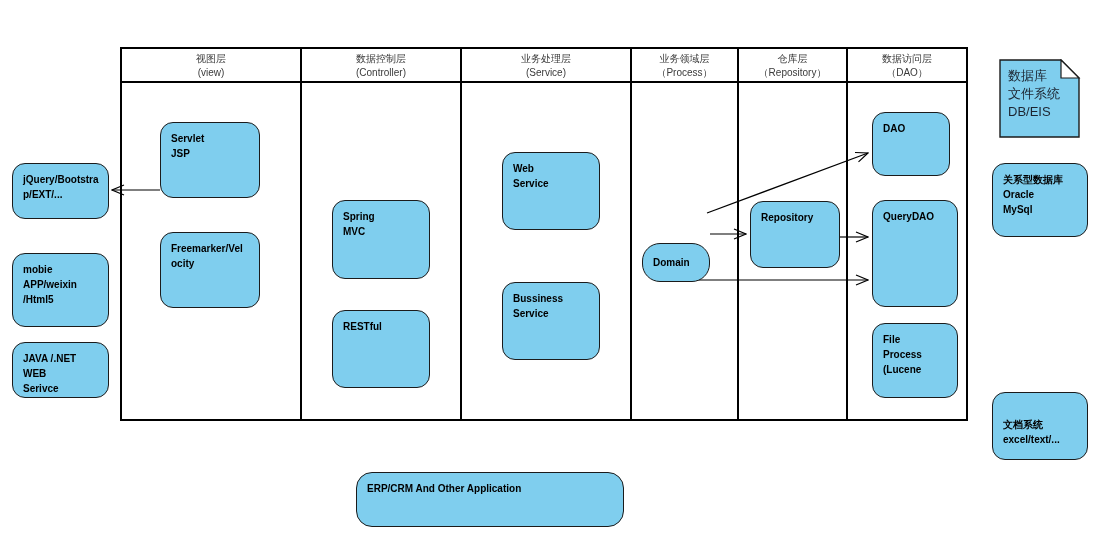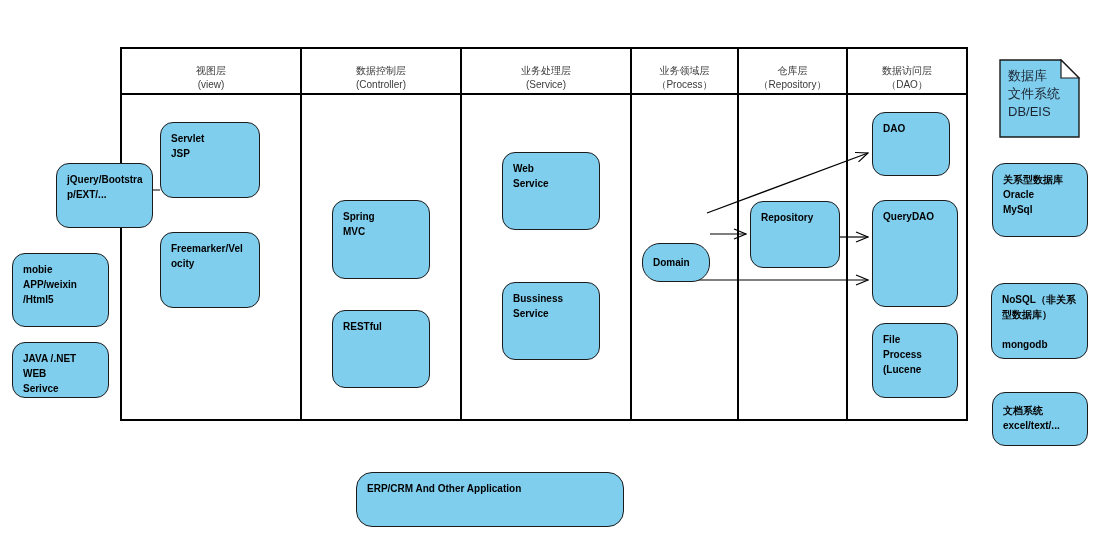--- a/index.html
+++ b/index.html
@@ -32,56 +32,55 @@
   .layer-col { height: 100%; border-right: 2px solid var(--table-border); }
   .layer-col:last-child { border-right: none; flex: 1; }
   .layer-head {
     height: 34px;
     border-bottom: 2px solid var(--table-border);
     text-align: center;
     padding-top: 3px;
     font-size: 10px;
     line-height: 14px;
     color: var(--header-text);
-    margin-top: 12px;
   }
 
   
   .node {
     position: absolute;
     background: var(--node-fill);
     border: 1px solid var(--node-border);
     border-radius: 13px;
     font-size: 10px;
     font-weight: bold;
     color: #000;
     line-height: 15px;
     padding: 8px 6px 0 10px;
     white-space: pre-line;
   }
 
   
-  #n-jquery      { left: 12px;  top: 163px; width: 97px;  height: 65px; margin-left: 44px; }
+  #n-jquery      { left: 12px;  top: 163px; width: 97px;  height: 56px; }
   #n-mobile      { left: 12px;  top: 253px; width: 97px;  height: 74px; }
   #n-javanet     { left: 12px;  top: 342px; width: 97px;  height: 56px; }
   #n-servlet     { left: 160px; top: 122px; width: 100px; height: 76px; }
   #n-freemarker  { left: 160px; top: 232px; width: 100px; height: 76px; }
   #n-spring      { left: 332px; top: 200px; width: 98px;  height: 79px; }
   #n-restful     { left: 332px; top: 310px; width: 98px;  height: 78px; }
   #n-webservice  { left: 502px; top: 152px; width: 98px;  height: 78px; }
   #n-bussiness   { left: 502px; top: 282px; width: 98px;  height: 78px; }
   #n-domain      { left: 642px; top: 211px; width: 68px;  height: 39px; padding-top: 11px; border-radius: 18px; margin-top: 32px; }
   #n-repository  { left: 750px; top: 201px; width: 90px;  height: 67px; }
   #n-dao         { left: 872px; top: 112px; width: 78px;  height: 64px; }
   #n-querydao    { left: 872px; top: 200px; width: 86px;  height: 107px; }
   #n-fileprocess { left: 872px; top: 323px; width: 86px;  height: 75px; }
   #n-erp         { left: 356px; top: 472px; width: 268px; height: 55px; border-radius: 16px; }
   #n-rdbms       { left: 992px; top: 163px; width: 96px;  height: 74px; }
   #n-nosql       { left: 991px; top: 283px; width: 97px;  height: 76px; }
-  #n-docsystem   { left: 992px; top: 392px; width: 96px;  height: 54px; padding-top: 10px; }
+  #n-docsystem   { left: 992px; top: 392px; width: 96px;  height: 68px; padding-top: 24px; }
 
   
   .docshape { position: absolute; left: 999px; top: 59px; width: 82px; height: 80px; }
   .docshape-svg { position: absolute; left: 0; top: 0; }
   .docshape-text {
     position: absolute;
     left: 9px; top: 8px;
     font-size: 13px;
     line-height: 18px;
     color: #1c2430;
@@ -176,24 +175,20 @@
   <div class="node" id="n-repository">Repository</div>
   <div class="node" id="n-dao">DAO</div>
   <div class="node" id="n-querydao">QueryDAO</div>
   <div class="node" id="n-fileprocess">File
 Process
 (Lucene</div>
   <div class="node" id="n-erp">ERP/CRM And Other Application</div>
   <div class="node" id="n-rdbms">关系型数据库
 Oracle
 MySql</div>
-  <div class="node" id="n-nosql">NoSQL（非关系
-型数据库）
-
-mongodb</div>
   <div class="node" id="n-docsystem">文档系统
 excel/text/...</div>
 
   <div class="docshape">
     <svg class="docshape-svg" width="82" height="80">
       <path d="M1,1 H62 L80,19 V78 H1 Z" fill="var(--node-fill)" stroke="var(--node-border)" stroke-width="1.4"></path>
       <path d="M62,1 V19 H80 Z" fill="#ffffff" stroke="var(--node-border)" stroke-width="1.2"></path>
     </svg>
     <div class="docshape-text">数据库
 文件系统

